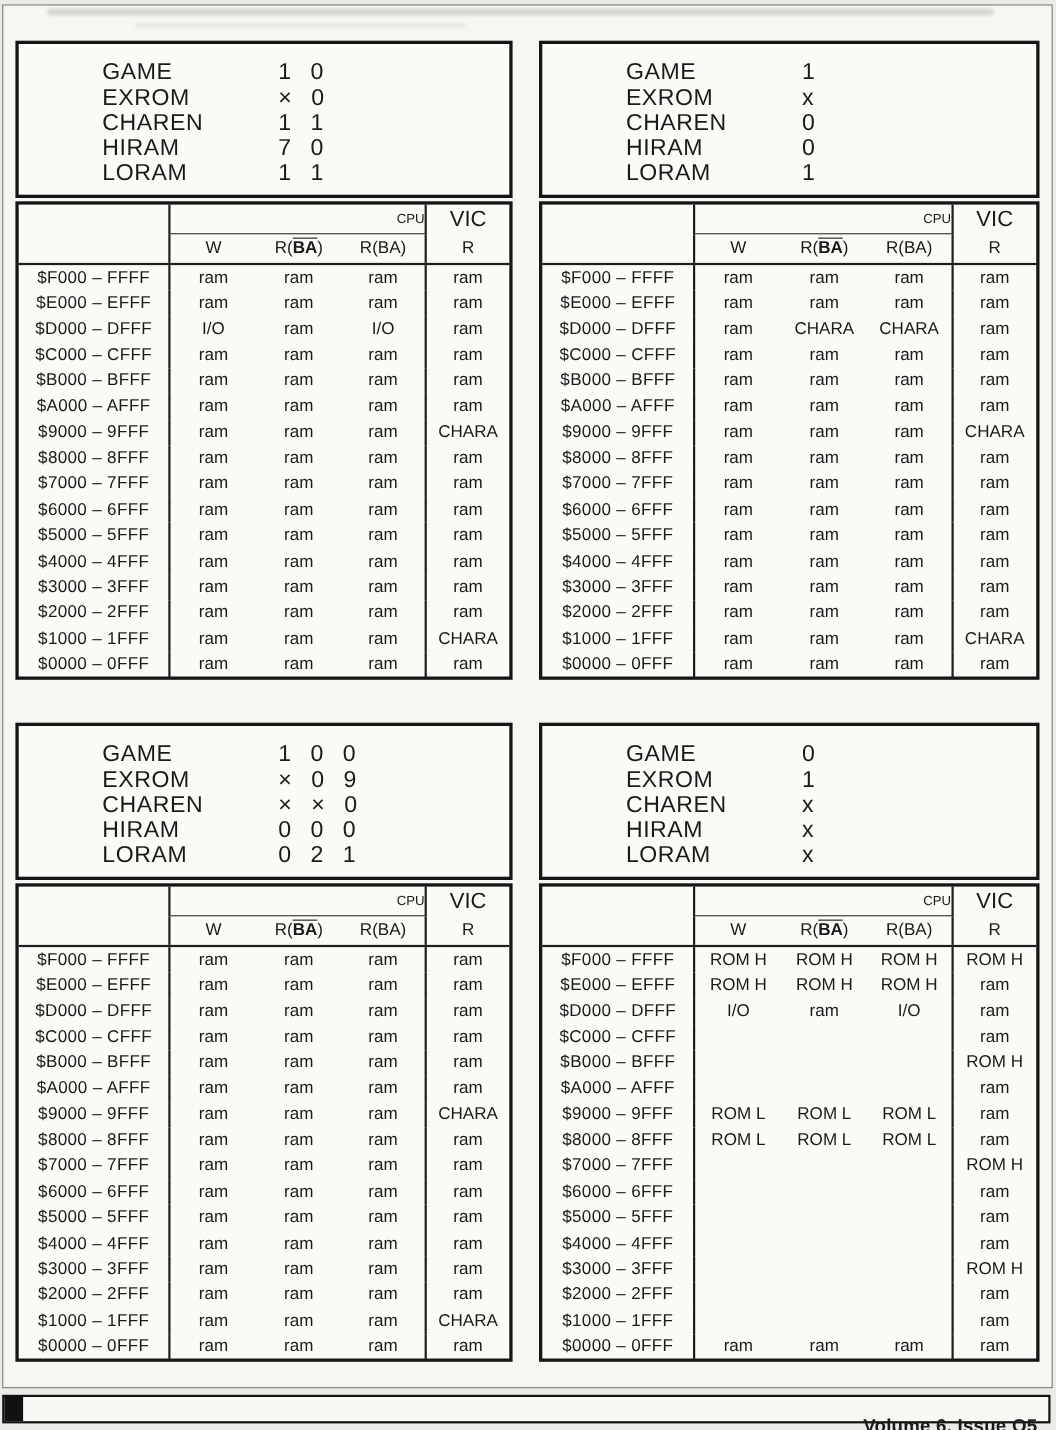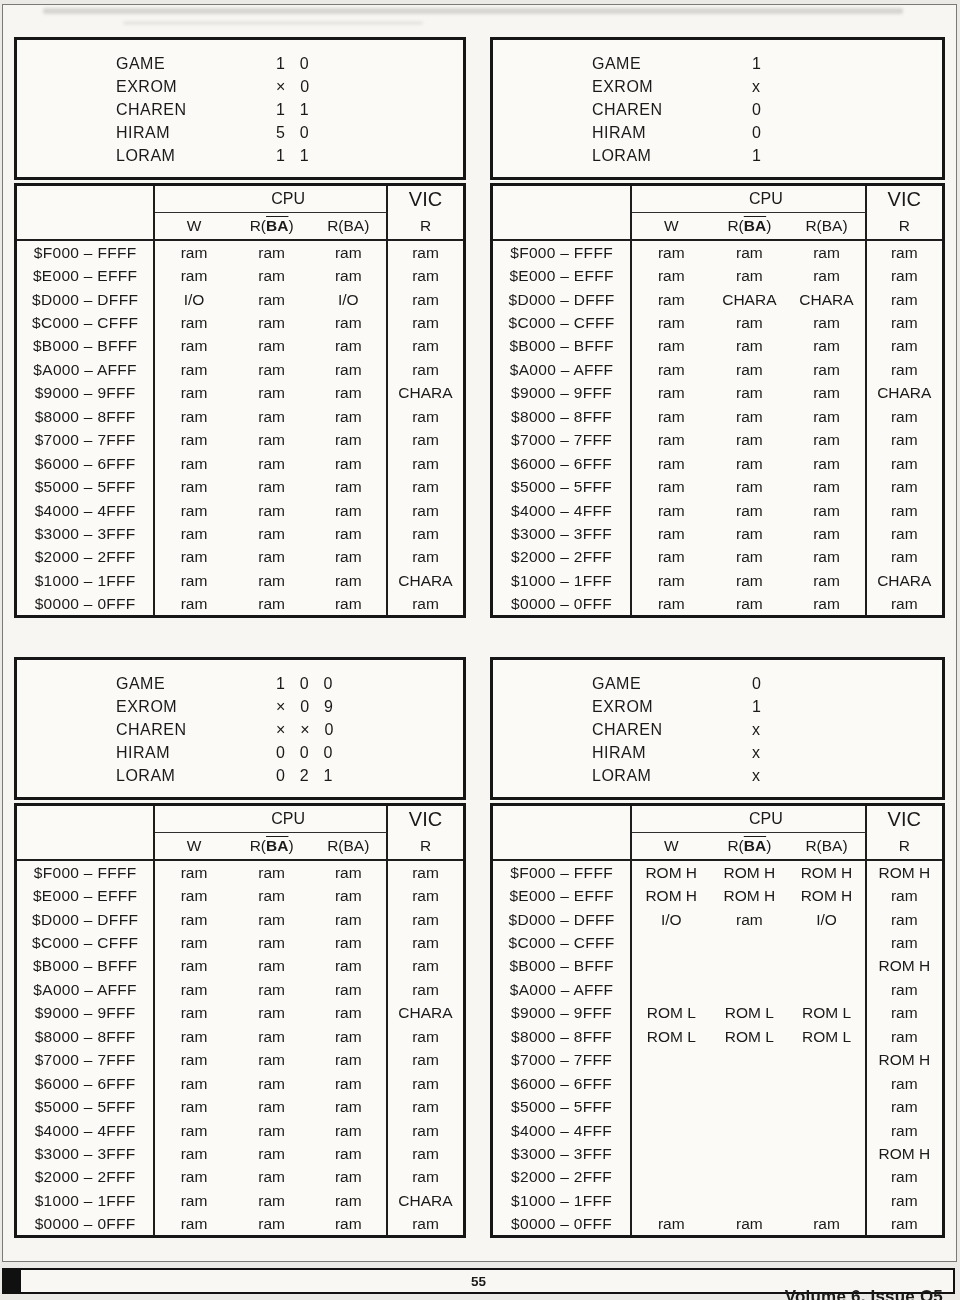--- a/index.html
+++ b/index.html
@@ -14,32 +14,32 @@
     position:absolute; left:2px; top:4px; width:953px; height:1256px;
     border:1px solid #7a7a76; background:#f7f6f2;
   }
   .smudge { position:absolute; background:rgba(70,68,64,0.18); filter:blur(1.5px); border-radius:2px; }
 
   .group { position:absolute; }
   .param-box {
     box-sizing:border-box; border:3px solid #161616; background:#fbfaf7;
     height:143px; padding-top:15px;
   }
-  .prow { height:23px; display:flex; align-items:flex-start; padding-left:99px; font-size:16px; }
+  .prow { height:23px; display:flex; align-items:flex-end; padding-left:76px; font-size:21px; }
   .plabel { width:138px; letter-spacing:0.5px; }
   .pvalue { white-space:pre; letter-spacing:2px;margin-left:22px; }
 
   .table-box {
     box-sizing:border-box; margin-top:3px; border:3px solid #161616;
     background:#fbfaf7; height:435px;
   }
   .thead-a { display:grid; grid-template-columns:31% 52.2% 16.8%; height:27px; }
   .ha-addr { border-right:2px solid #1d1d1d; }
   .ha-cpu { border-right:2px solid #1d1d1d; border-bottom:1.5px solid #2e2e2e;
-            display:flex; align-items:center; justify-content:center; font-size:16px;padding-left:35px; }
+            display:flex; align-items:center; justify-content:flex-end; font-size:12px;padding-left:35px; }
   .ha-vic { display:flex; align-items:center; justify-content:center; font-size:20px; }
 
   .thead-b { display:grid; grid-template-columns:31% 17.4% 17.4% 17.4% 16.8%;
              height:26px; border-bottom:2px solid #1d1d1d; }
   .hb { display:flex; align-items:center; justify-content:center; font-size:15.5px; }
   .hb.c0, .cell.c0 { border-right:2px solid #1d1d1d; }
   .hb.c3, .cell.c3 { border-right:2px solid #1d1d1d; }
   .over { text-decoration:overline;font-weight:bold; }
 
   .tbody { }
@@ -76,21 +76,21 @@
           <div class="prow">
             <span class="plabel">EXROM</span>
             <span class="pvalue">×  0</span>
           </div>
           <div class="prow">
             <span class="plabel">CHAREN</span>
             <span class="pvalue">1  1</span>
           </div>
           <div class="prow">
             <span class="plabel">HIRAM</span>
-            <span class="pvalue">5  0</span>
+            <span class="pvalue">7  0</span>
           </div>
           <div class="prow">
             <span class="plabel">LORAM</span>
             <span class="pvalue">1  1</span>
           </div>
         </div>
   </div>
   <div class="table-box">
     <div class="thead-a">
       <div class="ha-addr"></div>
@@ -712,15 +712,14 @@
             <div class="cell c4">ram</div>
           </div>
         </div>
   </div>
 </section>
 </div>
 
 <div class="footer">
   <div class="footer-block"></div>
   <span class="f-left">The Transactor</span>
-  <span class="f-center">55</span>
   <span class="f-right">Volume 6, Issue O5</span>
 </div>
 
 </body></html>

